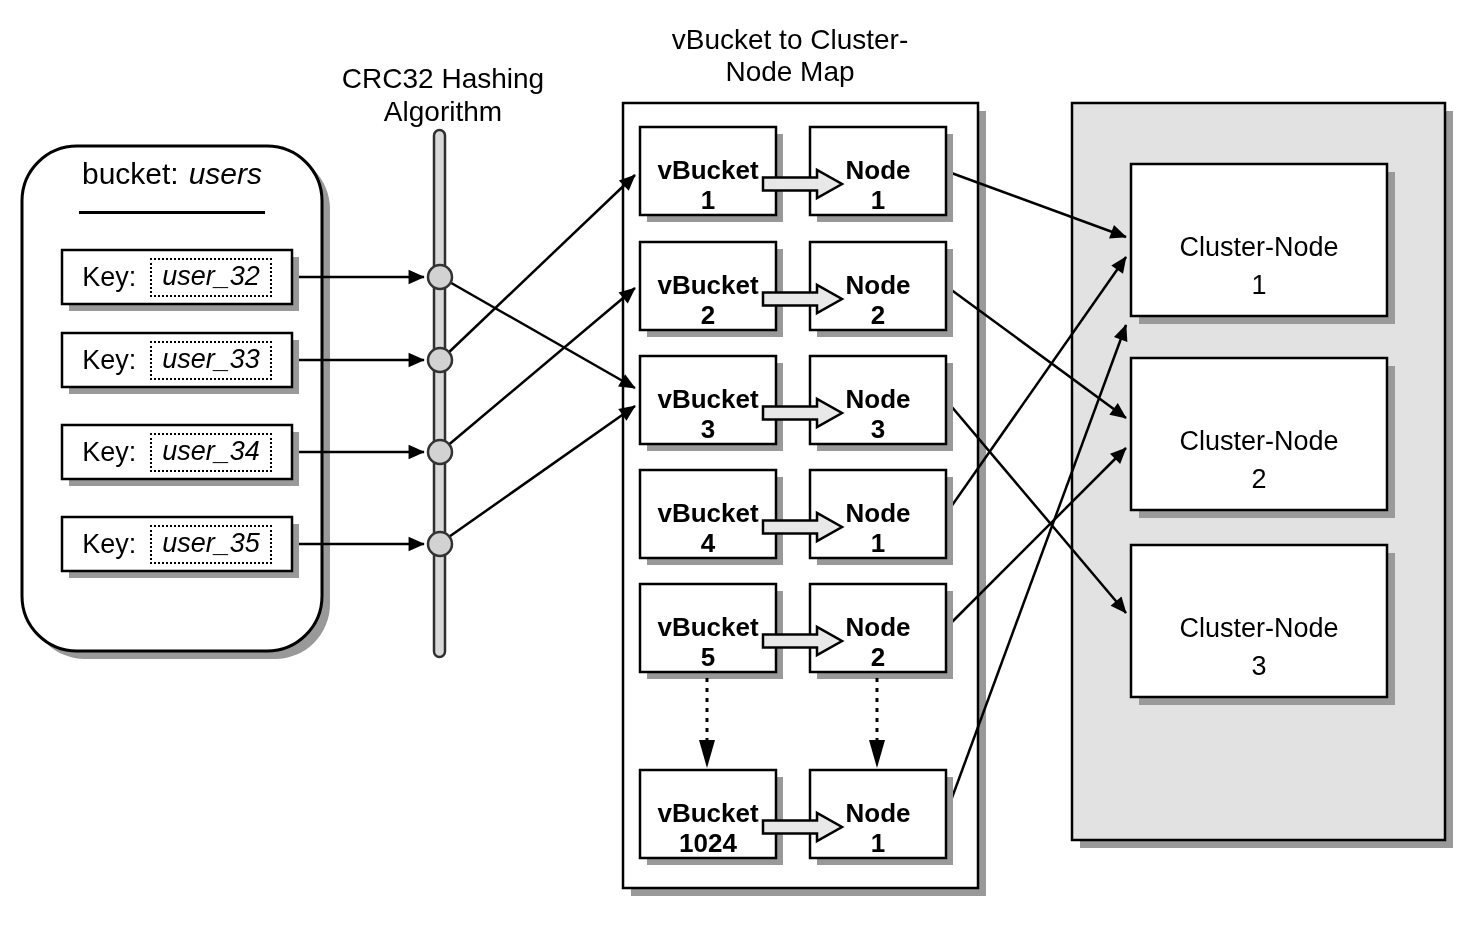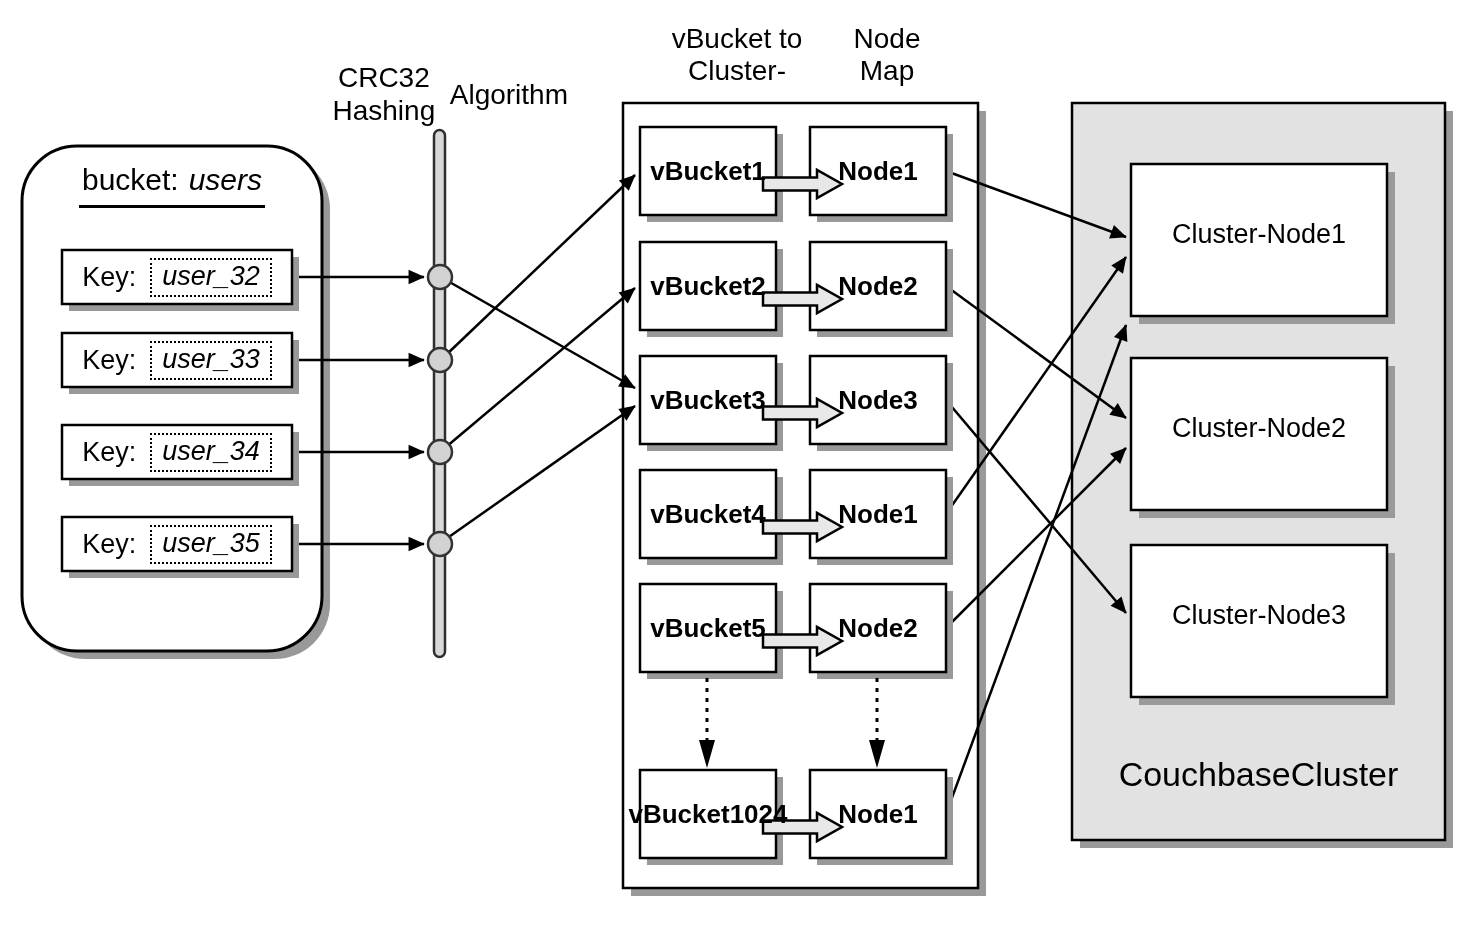--- a/index.html
+++ b/index.html
@@ -2,23 +2,23 @@
 <html><head>
 <meta charset="utf-8">
 <style>
   html,body{margin:0;padding:0;background:#fff;}
   .canvas{
     position:relative;width:1482px;height:942px;background:#ffffff;
     font-family:"Liberation Sans", sans-serif;color:#000;overflow:hidden;
   }
   svg.layer{position:absolute;left:0;top:0;width:1482px;height:942px;}
   .txt{position:absolute;display:flex;align-items:center;justify-content:center;text-align:center;}
-  .col{flex-direction:row;}
+  .col{flex-direction:column;justify-content:flex-end;}
   .bucket-title{font-size:30px;}
-  .bucket-title .ul{display:flex;gap:10px;padding:0 3px 8px 3px;border-bottom:3px solid #000;}
+  .bucket-title .ul{display:flex;gap:10px;padding:0 3px 20px 3px;border-bottom:3px solid #000;}
   .italic{font-style:italic;}
   .keyrow{font-size:27px;gap:14px;}
   .keyval{border:2.5px dotted #000;padding:1px 10px 3px 10px;font-style:italic;}
   .crc{font-size:28px;line-height:33px;}
   .maptitle{font-size:28px;line-height:32px;}
   .cell{font-size:26px;line-height:30px;font-weight:bold;}
   .cn{font-size:27px;line-height:38px;}
   .caption{font-size:34px;line-height:43px;}
 </style>
 </head>
@@ -236,18 +236,14 @@
   </div>
   <div class="txt col cn" style="left:1131px;top:358px;width:256px;height:140px;">
     <span>Cluster-Node</span>
     <span>2</span>
   </div>
   <div class="txt col cn" style="left:1131px;top:545px;width:256px;height:140px;">
     <span>Cluster-Node</span>
     <span>3</span>
   </div>
 
-  <div class="txt col caption" style="left:1072px;top:728px;width:373px;height:92px;">
-    <span>Couchbase</span>
-    <span>Cluster</span>
-  </div>
 
 </div>
 
 </body></html>

